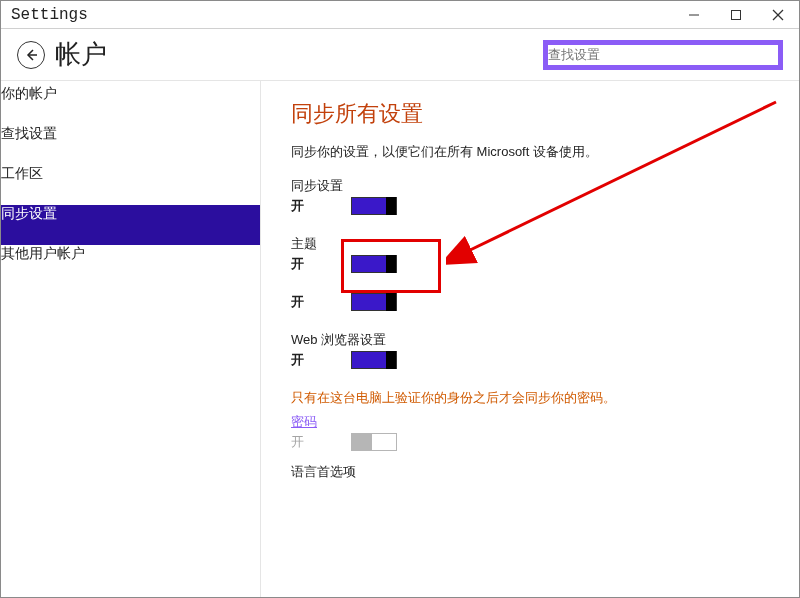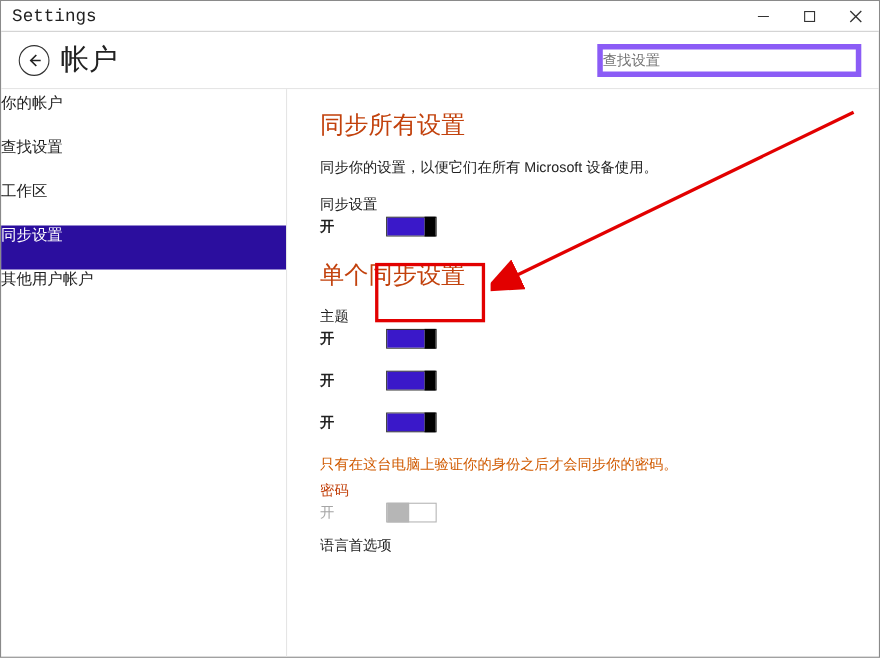--- a/index.html
+++ b/index.html
@@ -124,21 +124,21 @@
     display: flex;
     align-items: center;
     gap: 20px;
   }
   .setting-state {
     font-size: 13px;
     font-weight: bold;
     width: 40px;
   }
   .setting-state.disabled { color: #a5a5a5; font-weight: normal;}
-  .setting-label.disabled { color: #c2410c; }
+  .setting-label.disabled { color: #8b5cf6; text-decoration: underline; }
 
   
   .toggle {
     width: 46px;
     height: 18px;
     border: 1px solid #333;
     position: relative;
     cursor: pointer;
     background: #fff;
   }
@@ -241,21 +241,20 @@
       <div class="setting-label">同步设置</div>
       <div class="setting-row">
         <div class="setting-state">开</div>
         <div class="toggle">
           <div class="fill"></div>
             <div class="knob"></div>
         </div>
       </div>
     </div>
 
-    <h2 class="section-title">单个同步设置</h2>
 
     <div class="setting-block">
       <div class="setting-label">主题</div>
       <div class="setting-row">
         <div class="setting-state">开</div>
         <div class="toggle">
             <div class="fill"></div>
             <div class="knob"></div>
           </div>
       </div>
@@ -265,20 +264,21 @@
       <div class="setting-row">
         <div class="setting-state">开</div>
         <div class="toggle">
             <div class="fill"></div>
             <div class="knob"></div>
           </div>
       </div>
     </div>
 
     <div class="setting-block">
+      <div class="setting-label">Web 浏览器设置</div>
       <div class="setting-row">
         <div class="setting-state">开</div>
         <div class="toggle">
             <div class="fill"></div>
             <div class="knob"></div>
           </div>
       </div>
     </div>
 
     <div class="warning">只有在这台电脑上验证你的身份之后才会同步你的密码。</div>

